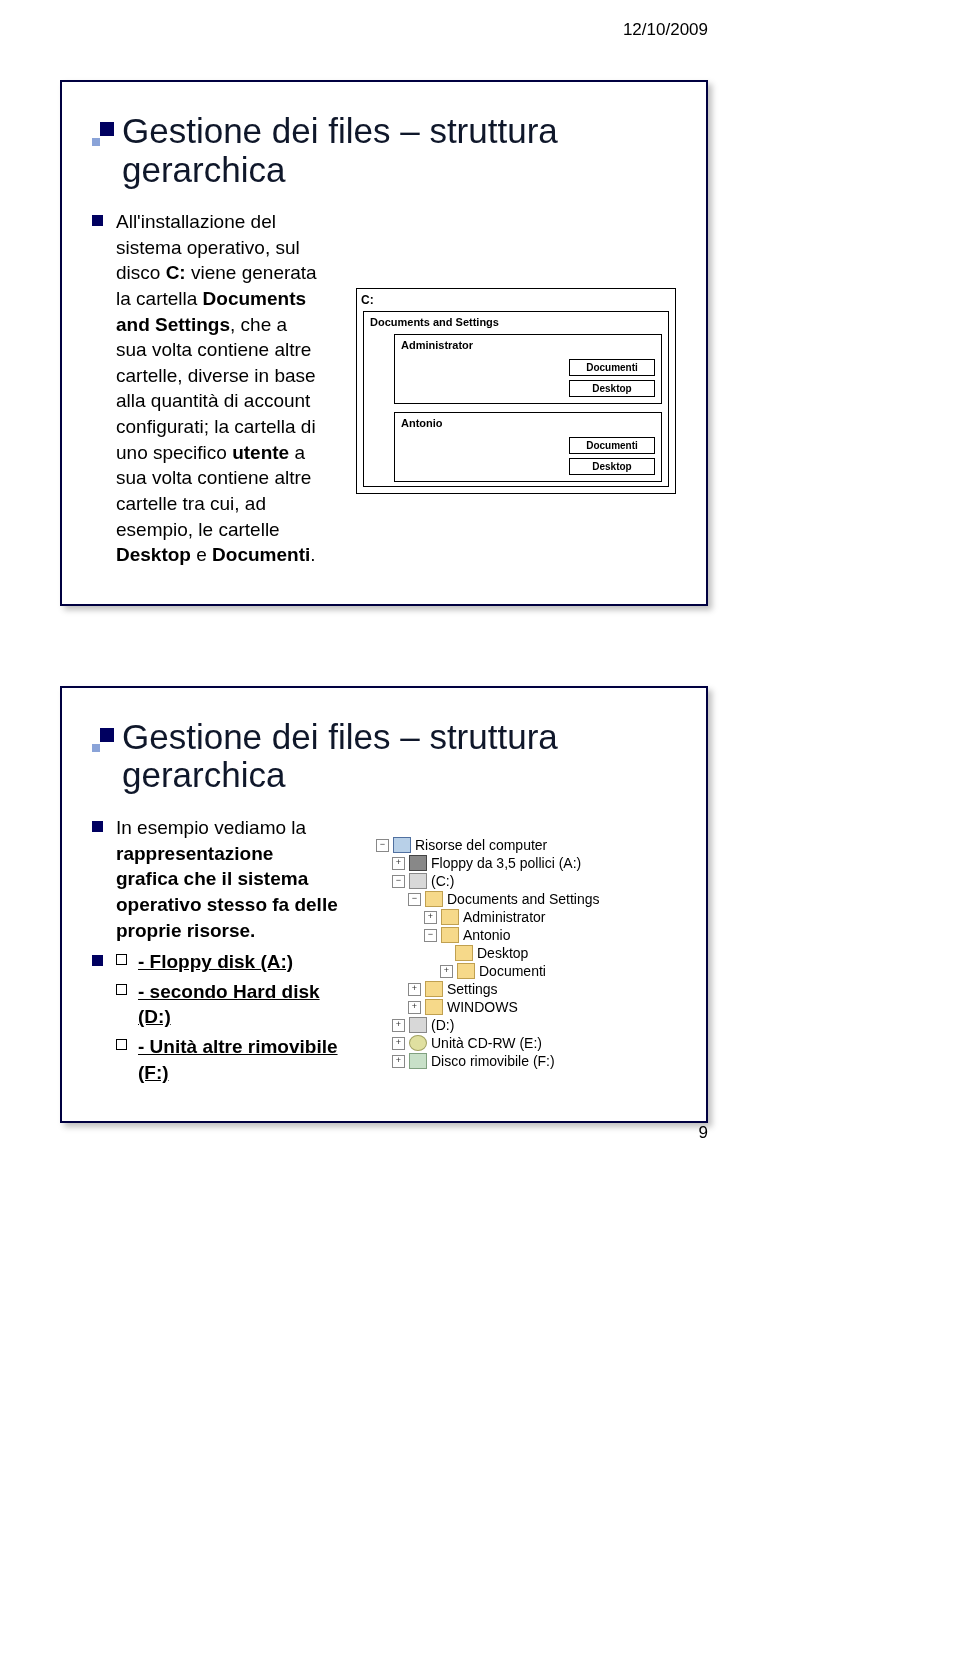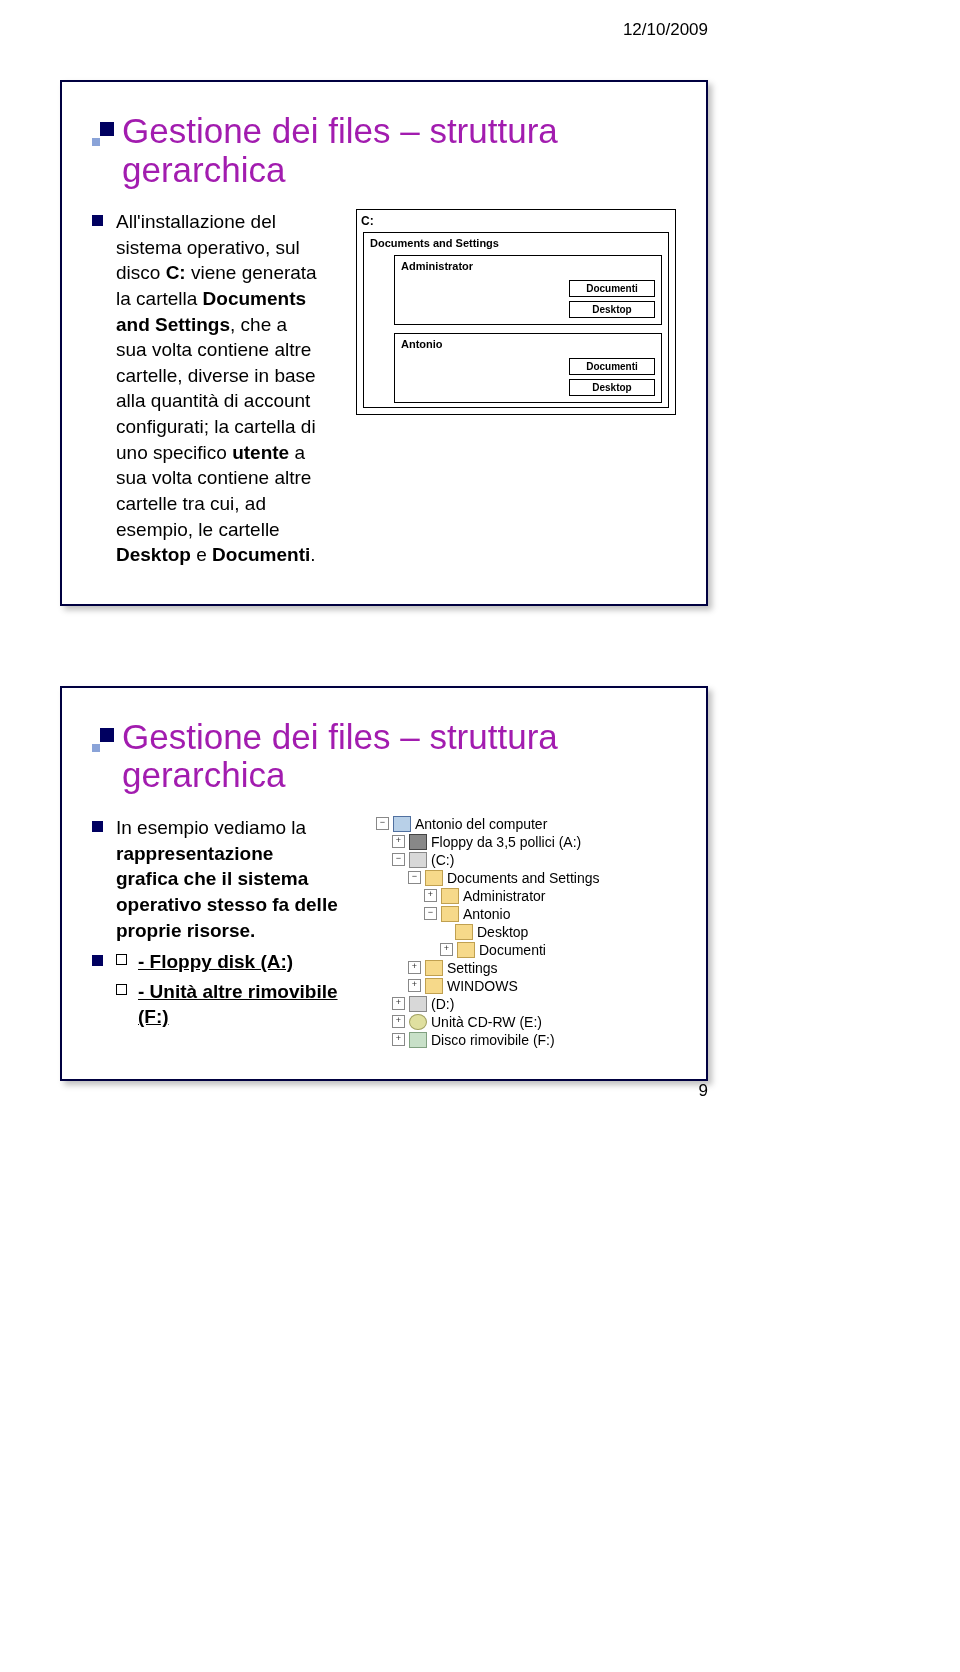--- a/index.html
+++ b/index.html
@@ -59,25 +59,26 @@
 }
 .title-marker .sm {
   width: 8px;
   height: 8px;
   background: #8aa3d8;
   margin-left: 0;
 }
 .slide-title {
   font-size: 35px;
   line-height: 1.1;
-  color: #a21caf;
+  color: #0f172a;
 }
 .slide-body {
   display: flex;
   gap: 36px;
+  align-items: center;
 }
 .text-col {
   flex: 1;
   font-size: 19px;
   line-height: 1.35;
 }
 ul.bullets {
   list-style: none;
   padding: 0;
   margin: 0;
@@ -257,31 +258,32 @@
     </div>
     <div class="slide-body">
       <div class="text-col">
         <ul class="bullets">
           <li>
             <span>In esempio vediamo la </span><span class="b">rappresentazione grafica che il sistema operativo stesso fa delle proprie risorse.</span>
           </li>
           <li>
             <ul class="sub">
               <li><span class="b">- Floppy disk (A:)</span></li>
+              <li><span class="b">- secondo Hard disk (D:)</span></li>
               <li><span class="b">- Unità altre rimovibile (F:)</span></li>
             </ul>
           </li>
         </ul>
       </div>
       <div class="diag-col">
         <div class="tree">
           <div class="tree-row">
               <span class="exp">−</span>
               <span class="ico computer"></span>
-              <span>Antonio del computer</span>
+              <span>Risorse del computer</span>
             </div>
           <div class="tree-row">
               <span class="tree-ind"></span>
               <span class="exp">+</span>
               <span class="ico floppy"></span>
               <span>Floppy da 3,5 pollici (A:)</span>
             </div>
           <div class="tree-row">
               <span class="tree-ind"></span>
               <span class="exp">−</span>

